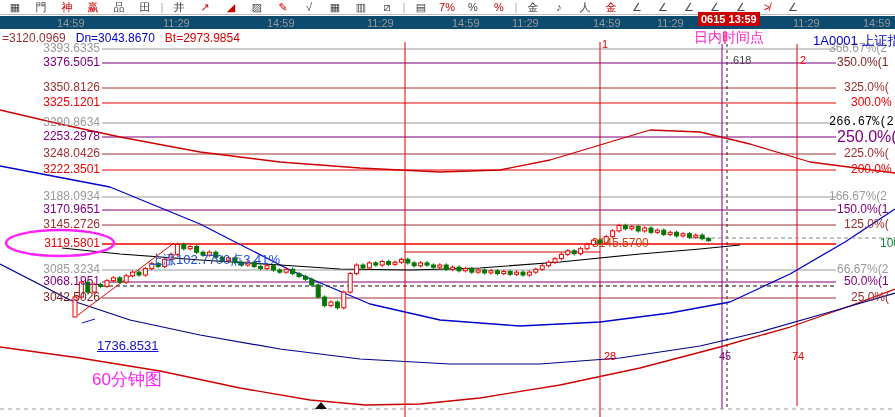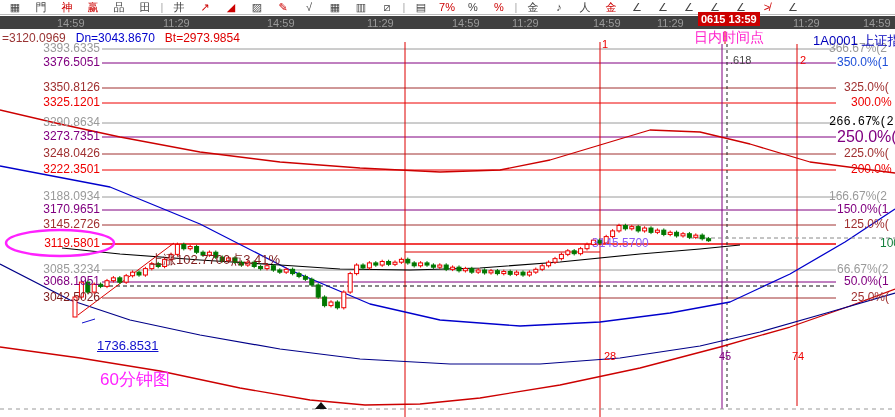--- a/index.html
+++ b/index.html
@@ -1,21 +1,21 @@
 <!DOCTYPE html>
 <html><head>
 <meta charset="utf-8">
 <style>
   html,body{margin:0;padding:0;width:895px;height:417px;overflow:hidden;background:#fff;
     font-family:"Liberation Sans", sans-serif;position:relative;}
   .toolbar{position:absolute;left:0;top:0;width:895px;height:15px;background:#ffffff;
     border-bottom:1px solid #bbb;display:flex;align-items:center;padding-left:2px;box-sizing:border-box;}
   .tool-icon{font-size:11px;line-height:11px;width:26px;text-align:center;flex:0 0 auto;cursor:default;}
   .tool-sep{width:8px;color:#999;font-size:11px;text-align:center;flex:0 0 auto;}
-  .timebar{position:absolute;left:0;top:16px;width:895px;height:13px;background:#404040;}
+  .timebar{position:absolute;left:0;top:16px;width:895px;height:13px;background:#0c4a6e;}
   .timelabel{position:absolute;top:1px;font-size:11px;color:#9a9a9a;white-space:nowrap;}
   .timehl{position:absolute;top:-4px;font-size:11px;font-weight:bold;padding:1px 3px;white-space:nowrap;}
   .chart{position:absolute;left:0;top:31px;width:875px;height:388px;}
   svg{position:absolute;left:0;top:0;}
   .infobar{position:absolute;left:2px;top:0px;font-size:12px;white-space:nowrap;}
   .infobar span{margin-right:10px;}
   .pricelabel,.pctlabel,.anno{position:absolute;font-size:12px;white-space:nowrap;line-height:13px;}
   .pricelabel{width:70px;text-align:right;}
   .title{position:absolute;left:813px;top:1px;font-size:13px;color:#0000bb;white-space:nowrap;}
   .u{text-decoration:underline;}
@@ -310,51 +310,51 @@
       <ellipse cx="60" cy="241" rx="54" ry="13" fill="none" stroke="#ff22ff" stroke-width="2.4"></ellipse>
       <polygon points="315,407 321,400 327,407" fill="#111111"></polygon>
     </svg>
   <div class="infobar">
     <span id="up-val" style="color: rgb(153, 51, 51);">=3120.0969</span><span id="dn-val" style="color: rgb(0, 0, 204);">Dn=3043.8670</span><span id="bt-val" style="color: rgb(221, 0, 0);">Bt=2973.9854</span>
   </div>
   <div id="labels">
       <div class="anno pricelabel" style="left: 30px; top: 11px; color: rgb(154, 154, 154); font-size: 12px;">3393.6335</div>
       <div class="anno pctlabel" style="left: 829px; top: 11px; color: rgb(154, 154, 154); font-size: 12px;">366.67%(2</div>
       <div class="anno pricelabel" style="left: 30px; top: 25px; color: rgb(128, 0, 128); font-size: 12px;">3376.5051</div>
-      <div class="anno pctlabel" style="left: 837px; top: 25px; color: #1d4ed8; font-size: 12px;">350.0%(1</div>
+      <div class="anno pctlabel" style="left: 837px; top: 25px; color: #7f1d1d; font-size: 12px;">350.0%(1</div>
       <div class="anno pricelabel" style="left: 30px; top: 50px; color: rgb(160, 48, 48); font-size: 12px;">3350.8126</div>
       <div class="anno pctlabel" style="left: 844px; top: 50px; color: rgb(160, 48, 48); font-size: 12px;">325.0%(</div>
       <div class="anno pricelabel" style="left: 30px; top: 65px; color: rgb(238, 0, 0); font-size: 12px;">3325.1201</div>
       <div class="anno pctlabel" style="left: 851px; top: 65px; color: rgb(238, 0, 0); font-size: 12px;">300.0%</div>
       <div class="anno pricelabel" style="left: 30px; top: 85px; color: rgb(154, 154, 154); font-size: 12px;">3290.8634</div>
       <div class="anno pctlabel" style="left: 829px; top: 85px; color: #000000; font-size: 12px; font-family: Liberation Mono, monospace;">266.67%(2</div>
-      <div class="anno pricelabel" style="left: 30px; top: 99px; color: rgb(128, 0, 128); font-size: 12px;">3273.7351</div>
+      <div class="anno pricelabel" style="left: 30px; top: 99px; color: rgb(128, 0, 128); font-size: 12px;">2253.2978</div>
       <div class="anno pctlabel" style="left: 837px; top: 99px; color: rgb(128, 0, 128); font-size: 16px;">250.0%(1</div>
       <div class="anno pricelabel" style="left: 30px; top: 116px; color: rgb(160, 48, 48); font-size: 12px;">3248.0426</div>
       <div class="anno pctlabel" style="left: 844px; top: 116px; color: rgb(160, 48, 48); font-size: 12px;">225.0%(</div>
       <div class="anno pricelabel" style="left: 30px; top: 132px; color: rgb(238, 0, 0); font-size: 12px;">3222.3501</div>
       <div class="anno pctlabel" style="left: 851px; top: 132px; color: rgb(238, 0, 0); font-size: 12px;">200.0%</div>
       <div class="anno pricelabel" style="left: 30px; top: 159px; color: rgb(154, 154, 154); font-size: 12px;">3188.0934</div>
       <div class="anno pctlabel" style="left: 829px; top: 159px; color: rgb(154, 154, 154); font-size: 12px;">166.67%(2</div>
       <div class="anno pricelabel" style="left: 30px; top: 172px; color: rgb(128, 0, 128); font-size: 12px;">3170.9651</div>
       <div class="anno pctlabel" style="left: 837px; top: 172px; color: rgb(128, 0, 128); font-size: 12px;">150.0%(1</div>
       <div class="anno pricelabel" style="left: 30px; top: 187px; color: rgb(160, 48, 48); font-size: 12px;">3145.2726</div>
       <div class="anno pctlabel" style="left: 844px; top: 187px; color: rgb(160, 48, 48); font-size: 12px;">125.0%(</div>
       <div class="anno pricelabel" style="left: 30px; top: 206px; color: rgb(238, 0, 0); font-size: 12px;">3119.5801</div>
       <div class="anno pctlabel" style="left: 851px; top: 206px; color: #15803d; font-size: 12px; margin-left: 29px;">100.0%</div>
       <div class="anno pricelabel" style="left: 30px; top: 232px; color: rgb(154, 154, 154); font-size: 12px;">3085.3234</div>
       <div class="anno pctlabel" style="left: 837px; top: 232px; color: rgb(154, 154, 154); font-size: 12px;">66.67%(2</div>
       <div class="anno pricelabel" style="left: 30px; top: 244px; color: rgb(128, 0, 128); font-size: 12px;">3068.1951</div>
       <div class="anno pctlabel" style="left: 844px; top: 244px; color: rgb(128, 0, 128); font-size: 12px;">50.0%(1</div>
       <div class="anno pricelabel" style="left: 30px; top: 260px; color: #7f1d1d; font-size: 12px;">3042.5026</div>
       <div class="anno pctlabel" style="left: 851px; top: 260px; color: rgb(160, 48, 48); font-size: 12px;">25.0%(</div>
-      <div class="anno" style="left: 150px; top: 222px; color: #7f1d1d; font-size: 13px; text-align: right;">上涨102.7700点3.41%</div>
-      <div class="anno" style="left: 592px; top: 206px; color: #8b5cf6; font-size: 12px;">3145.5700</div>
+      <div class="anno" style="left: 150px; top: 222px; color: #1d4ed8; font-size: 13px; text-align: right;">上涨102.7700点3.41%</div>
+      <div class="anno" style="left: 592px; top: 206px; color: #c2410c; font-size: 12px;">3145.5700</div>
       <div class="anno u" style="left: 97px; top: 308px; color: rgb(17, 17, 204); font-size: 13px;">1736.8531</div>
-      <div class="anno" style="left: 92px; top: 342px; color: rgb(255, 34, 255); font-size: 17px; margin-left: 8px;">60分钟图</div>
+      <div class="anno" style="left: 92px; top: 342px; color: rgb(255, 34, 255); font-size: 17px;">60分钟图</div>
       <div class="anno" style="left: 694px; top: 0px; color: rgb(255, 34, 204); font-size: 14px;">日内时间点</div>
       <div class="anno" style="left: 730px; top: 23px; color: rgb(68, 68, 68); font-size: 11px;">.618</div>
       <div class="anno" style="left: 602px; top: 7px; color: rgb(238, 0, 0); font-size: 11px;">1</div>
       <div class="anno" style="left: 800px; top: 23px; color: rgb(238, 0, 0); font-size: 11px;">2</div>
       <div class="anno" style="left: 604px; top: 319px; color: rgb(238, 0, 0); font-size: 11px;">28</div>
       <div class="anno" style="left: 719px; top: 319px; color: rgb(128, 0, 128); font-size: 11px;">45</div>
       <div class="anno" style="left: 792px; top: 319px; color: rgb(238, 0, 0); font-size: 11px;">74</div>
     </div>
   <div class="title">1A0001 上证指</div>
 </div>

